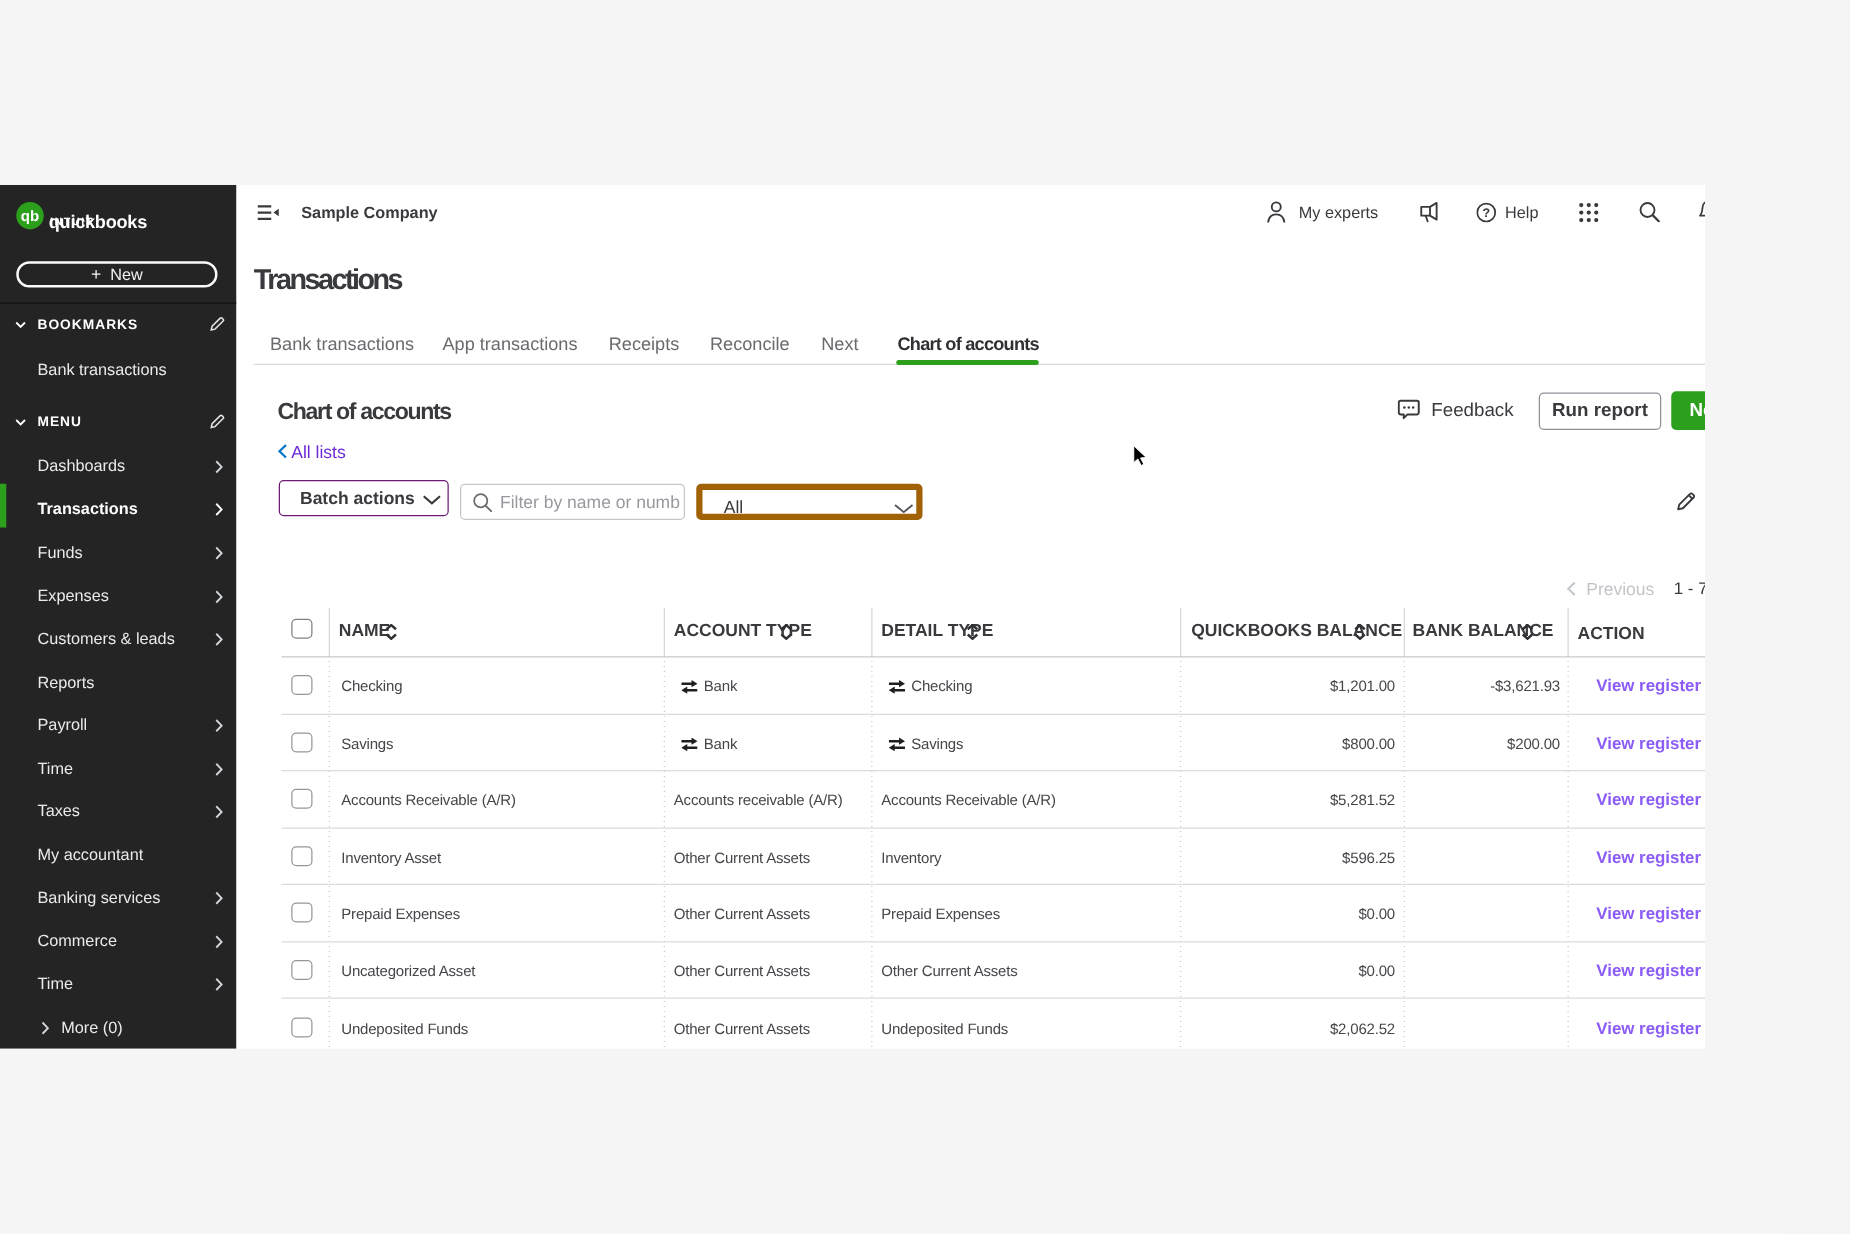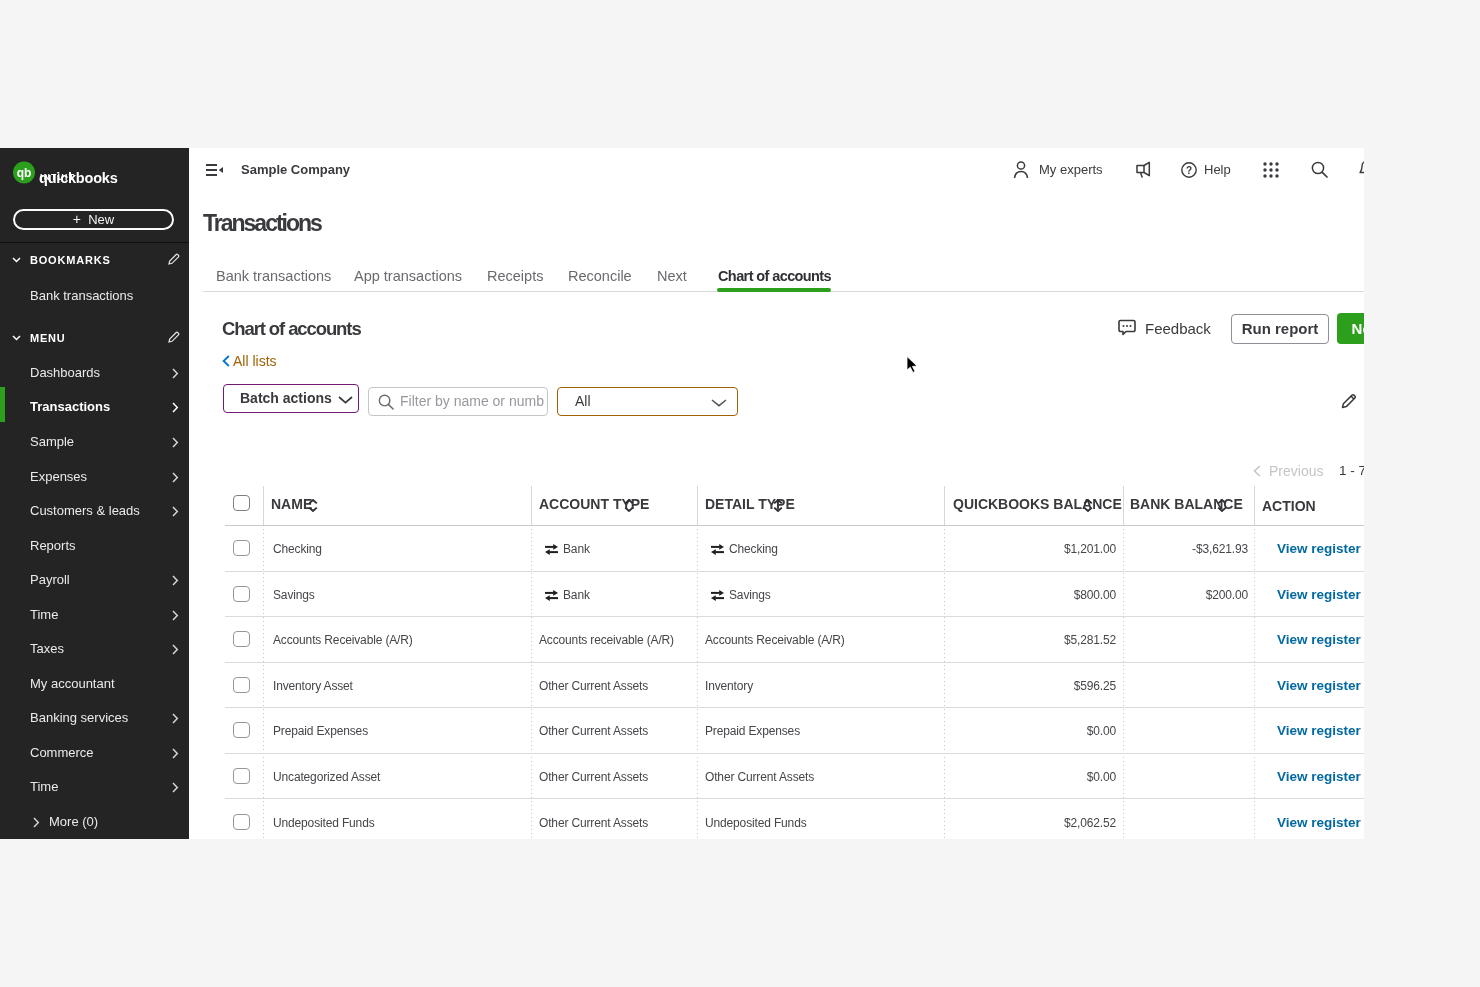--- a/index.html
+++ b/index.html
@@ -28,38 +28,38 @@
 #tabline{position:absolute;left:203px;top:143px;width:1277px;height:1px;background:#d9dadd}
 #tabgreen{position:absolute;left:717px;top:140px;width:114px;height:4px;background:#2ca01c;border-radius:2px}
 #h2{position:absolute;left:222px;top:169px;font-size:18.5px;font-weight:bold;color:#393a3d;line-height:24px;letter-spacing:-1.1px}
 
 #fbtxt{position:absolute;left:1145px;top:171px;font-size:15px;color:#393a3d;line-height:20px}
 #runreport{position:absolute;left:1231px;top:166px;width:98px;height:30px;border:1px solid #8d9096;border-radius:4px;background:#fff;font-size:15px;font-weight:bold;color:#393a3d;text-align:center;line-height:28px}
 #newbtn{position:absolute;left:1337px;top:165px;width:99px;height:31px;background:#2ca01c;border-radius:4px;color:#fff}
 #newbtn .lbl{position:absolute;left:0;top:0;width:60px;text-align:center;font-size:15px;font-weight:bold;line-height:31px}
 #newbtn .div{position:absolute;left:60px;top:0;width:1px;height:31px;background:rgba(255,255,255,.5)}
 
-#alllists{position:absolute;left:233px;top:203px;font-size:14px;color:#a16207;line-height:20px}
+#alllists{position:absolute;left:233px;top:203px;font-size:14px;color:#6d28d9;line-height:20px}
 
 #batch{position:absolute;left:223px;top:236px;width:136px;height:29px;border:1px solid #701a75;border-radius:4px;font-size:14px;font-weight:bold;color:#393a3d;line-height:27px}
 #filter{position:absolute;left:368px;top:239px;width:180px;height:29px;border:1px solid #c3c6ca;border-radius:4px;overflow:hidden}
 #filter .ph{position:absolute;left:31px;top:0;width:146px;font-size:14px;color:#97999e;line-height:27px;white-space:nowrap;overflow:hidden}
-#alldd{position:absolute;left:557px;top:239px;width:181px;height:29px;border:1px solid #a16207;border-radius:4px;font-size:14px;color:#393a3d;line-height:27px}
+#alldd{position:absolute;left:557px;top:239px;width:181px;height:29px;border:5px solid #a16207;border-radius:4px;font-size:14px;color:#393a3d;line-height:27px}
 
 .pag{position:absolute;top:313px;font-size:14px;white-space:nowrap;line-height:20px}
 
 #tbl{position:absolute;left:225px;top:338px;width:1220px;height:353px;overflow:hidden}
 .vline{position:absolute;top:0;width:1px;height:39px;background:#d5d8db}
 .vdot{position:absolute;top:39px;width:1px;height:314px;background-image:repeating-linear-gradient(#c5c8cb 0 1px,transparent 1px 4px)}
 .hline{position:absolute;left:0;width:1220px;height:1px;background:#d9dcdf}
 .cb{position:absolute;left:8px;width:17px;height:16px;border:1.5px solid #94979c;border-radius:4px;background:#fff}
 .th{position:absolute;top:10px;font-size:14px;font-weight:bold;color:#393a3d;letter-spacing:0;white-space:nowrap;line-height:16px}
 .td{position:absolute;font-size:12px;color:#45464a;white-space:nowrap;line-height:18px;letter-spacing:-0.15px}
 .amt{text-align:right}
-.vr{position:absolute;left:1052px;font-size:13.5px;font-weight:bold;color:#0369a1;line-height:18px}
+.vr{position:absolute;left:1052px;font-size:13.5px;font-weight:bold;color:#8b5cf6;line-height:18px}
 .sort{position:absolute;top:13px}
 .vrc{position:absolute;left:1160px}
 </style></head><body>
 <div id="app">
   <div id="side">
     <svg width="46" height="40" style="position:absolute;left:12px;top:12px" viewBox="0 0 46 40">
       <circle cx="12" cy="12.5" r="11" fill="#2ca01c"></circle>
       <text x="12" y="17" font-size="12" font-weight="bold" fill="#fff" text-anchor="middle" font-family="Liberation Sans">qb</text>
     </svg>
     <div style="position:absolute;left:40px;top:24px;font-size:8.5px;font-weight:bold;letter-spacing:1.3px;color:#fff">INTUIT</div>
@@ -106,21 +106,21 @@
       </div>
     <div class="row" style="top:249px;font-weight:bold;color:#fff">
         <span class="txt">Transactions</span>
         <span class="cR">
           <svg width="7" height="11" viewBox="0 0 7 11">
             <path d="M1 1l4.3 4.5L1 10" fill="none" stroke="#fff" stroke-width="1.5"></path>
           </svg>
         </span>
       </div>
     <div class="row" style="top:284px">
-        <span class="txt">Sample</span>
+        <span class="txt">Funds</span>
         <span class="cR">
           <svg width="7" height="11" viewBox="0 0 7 11">
             <path d="M1 1l4.3 4.5L1 10" fill="none" stroke="#d2d5d9" stroke-width="1.5"></path>
           </svg>
         </span>
       </div>
     <div class="row" style="top:319px">
         <span class="txt">Expenses</span>
         <span class="cR">
           <svg width="7" height="11" viewBox="0 0 7 11">

